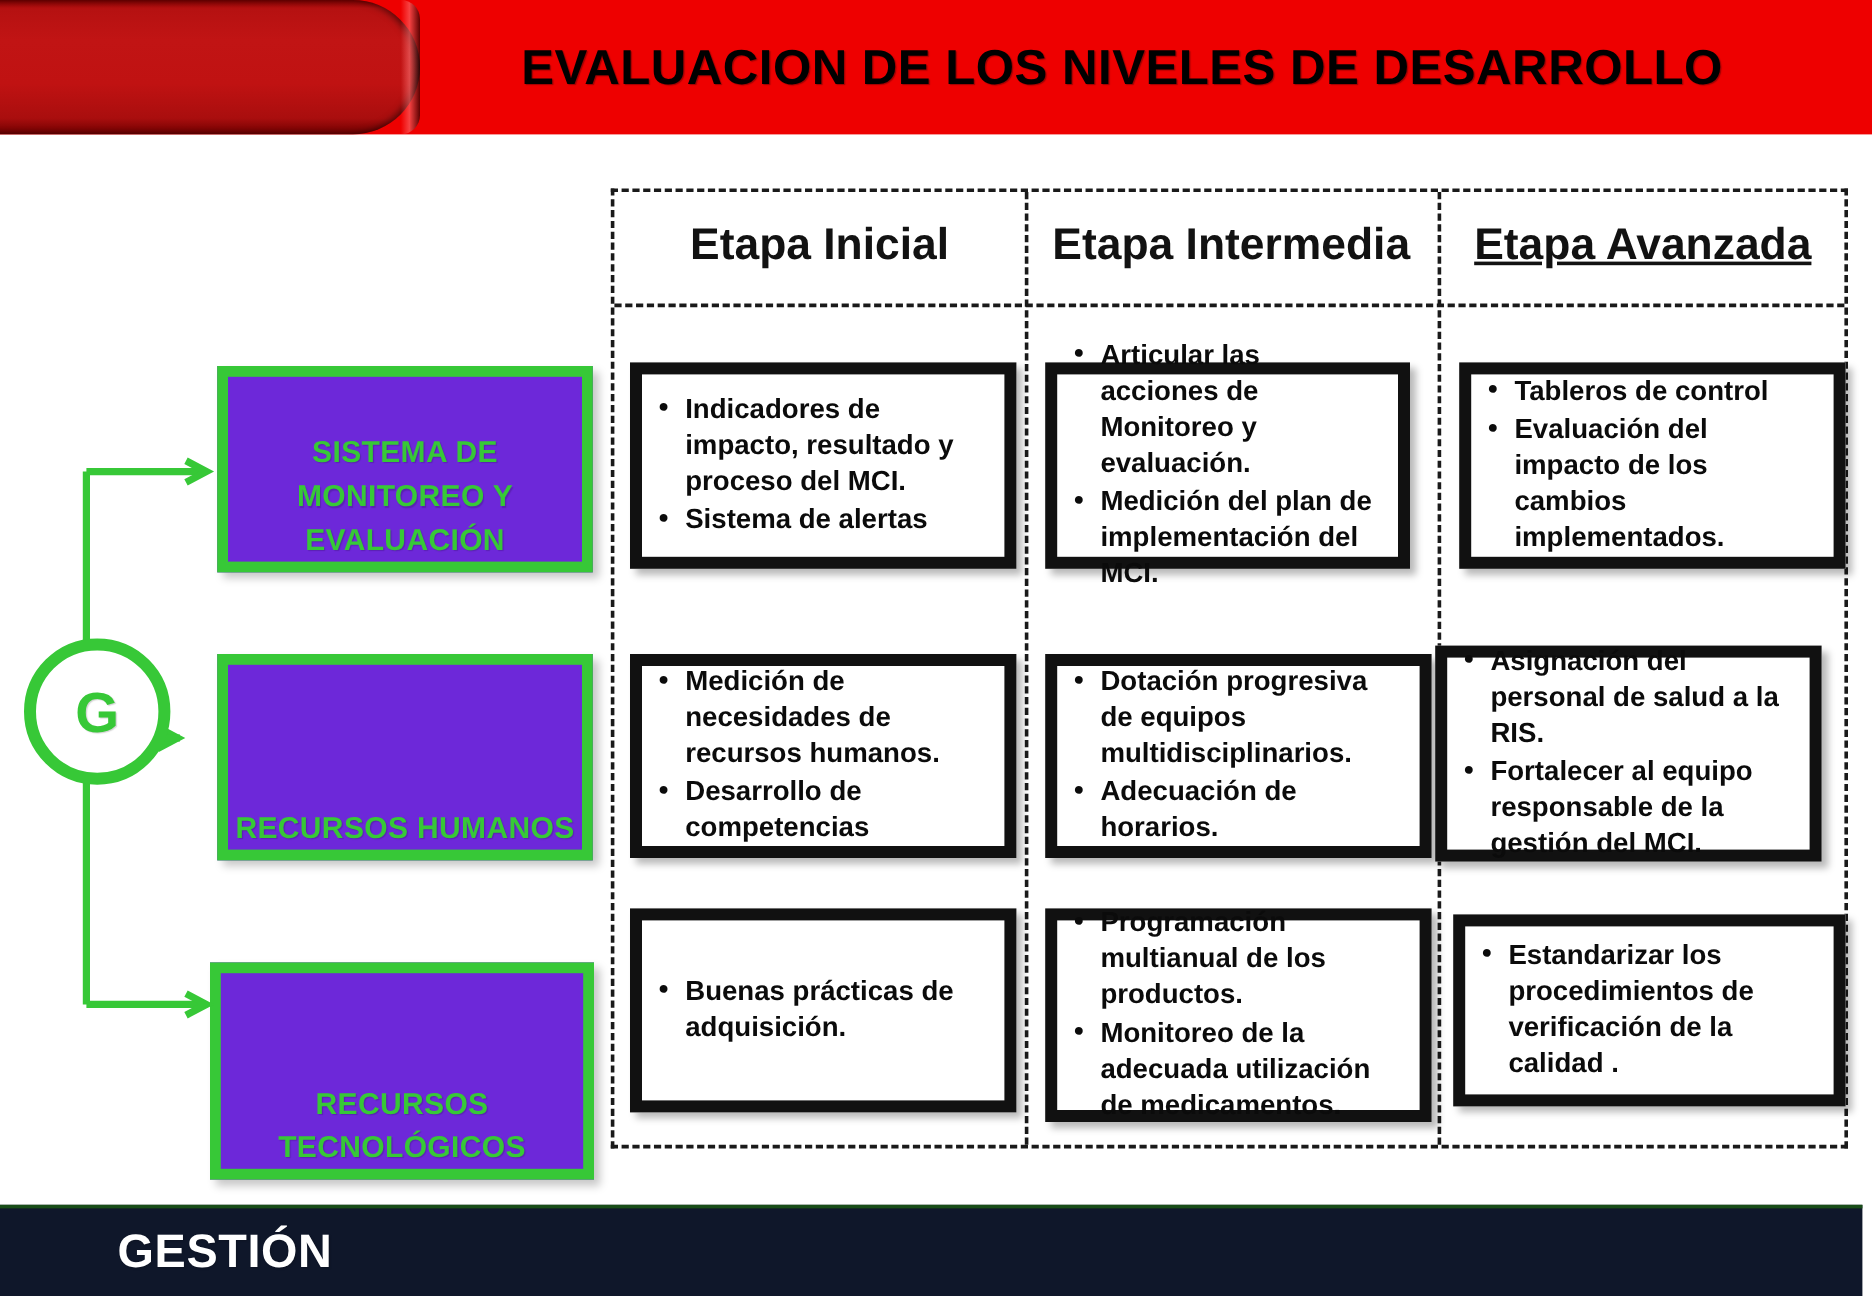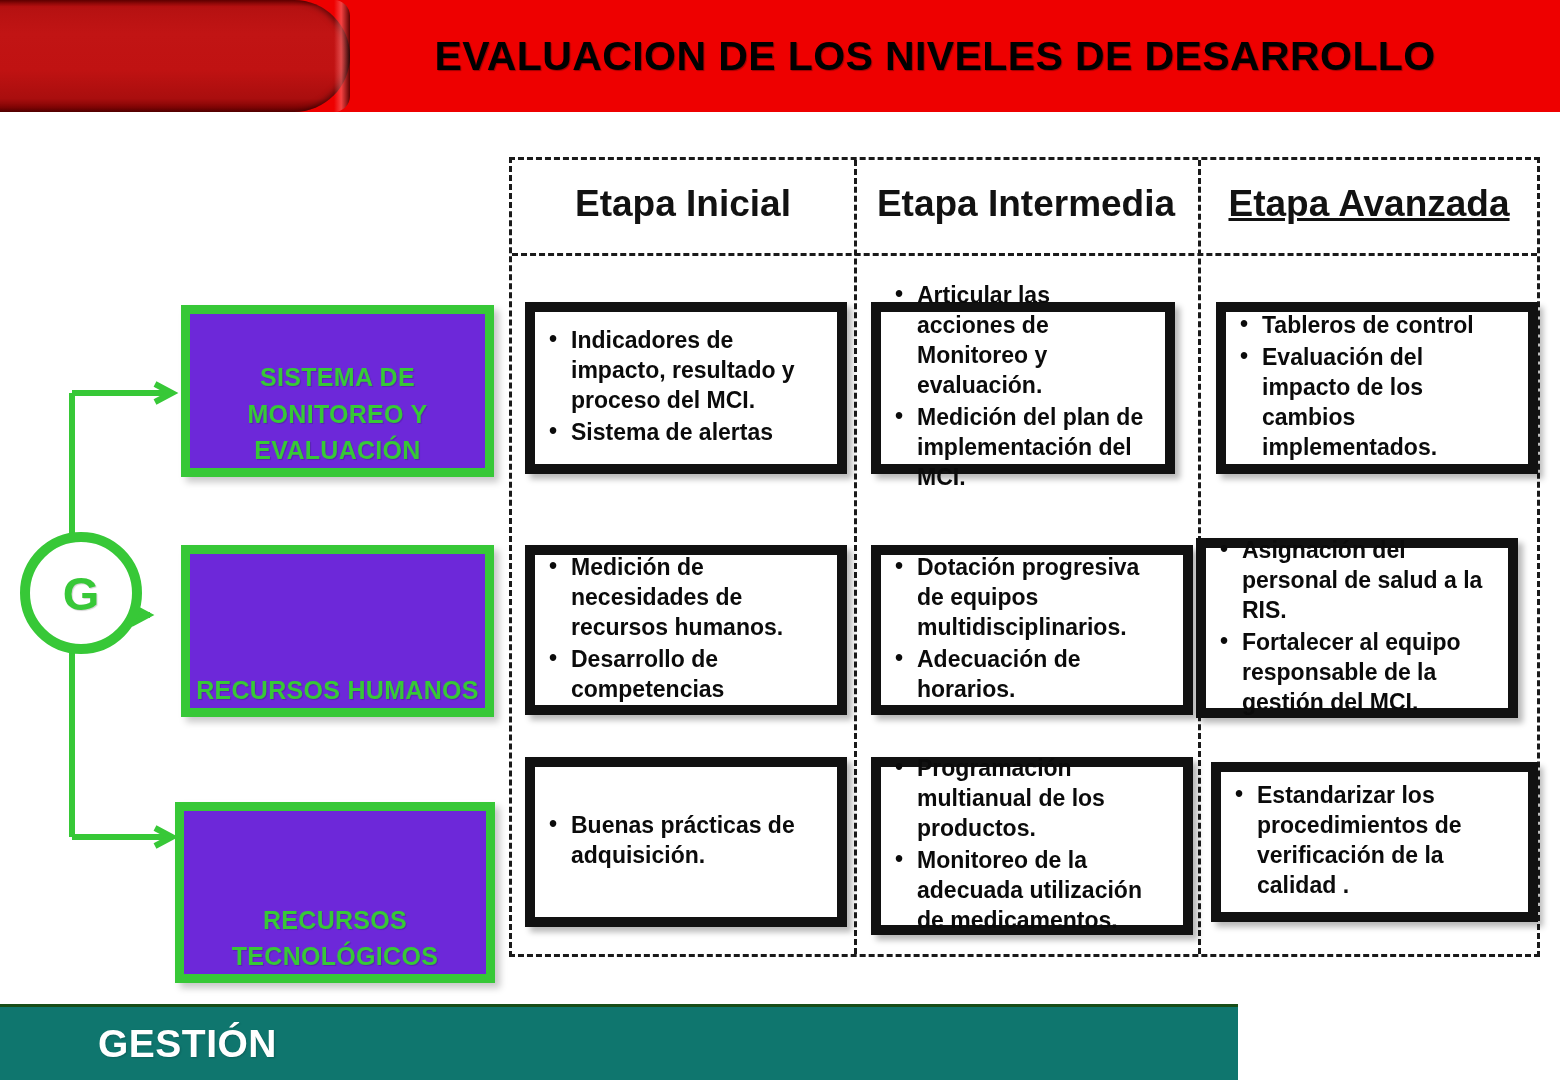--- a/index.html
+++ b/index.html
@@ -195,23 +195,23 @@
   #content-box-1-2 { left: 1196px; top: 538px; width: 322px; height: 180px; }
   
   #content-box-2-0 { left: 525px; top: 757px; width: 322px; height: 170px; }
   #content-box-2-1 { left: 871px; top: 757px; width: 322px; height: 178px; }
   #content-box-2-2 { left: 1211px; top: 762px; width: 327px; height: 160px; }
 
   
   #footer-bar {
     position: absolute;
     left: 0; top: 1004px;
-    width: 1238px;
+    width: 1552px;
     height: 76px;
-    background: #0f766e;
+    background: #0f172a;
     border-top: 3px solid #184d18;
     box-sizing: border-box;
     display: flex;
     align-items: center;
   }
   #footer-label {
     color: #ffffff;
     font-size: 39px;
     font-weight: bold;
     margin-left: 98px;

